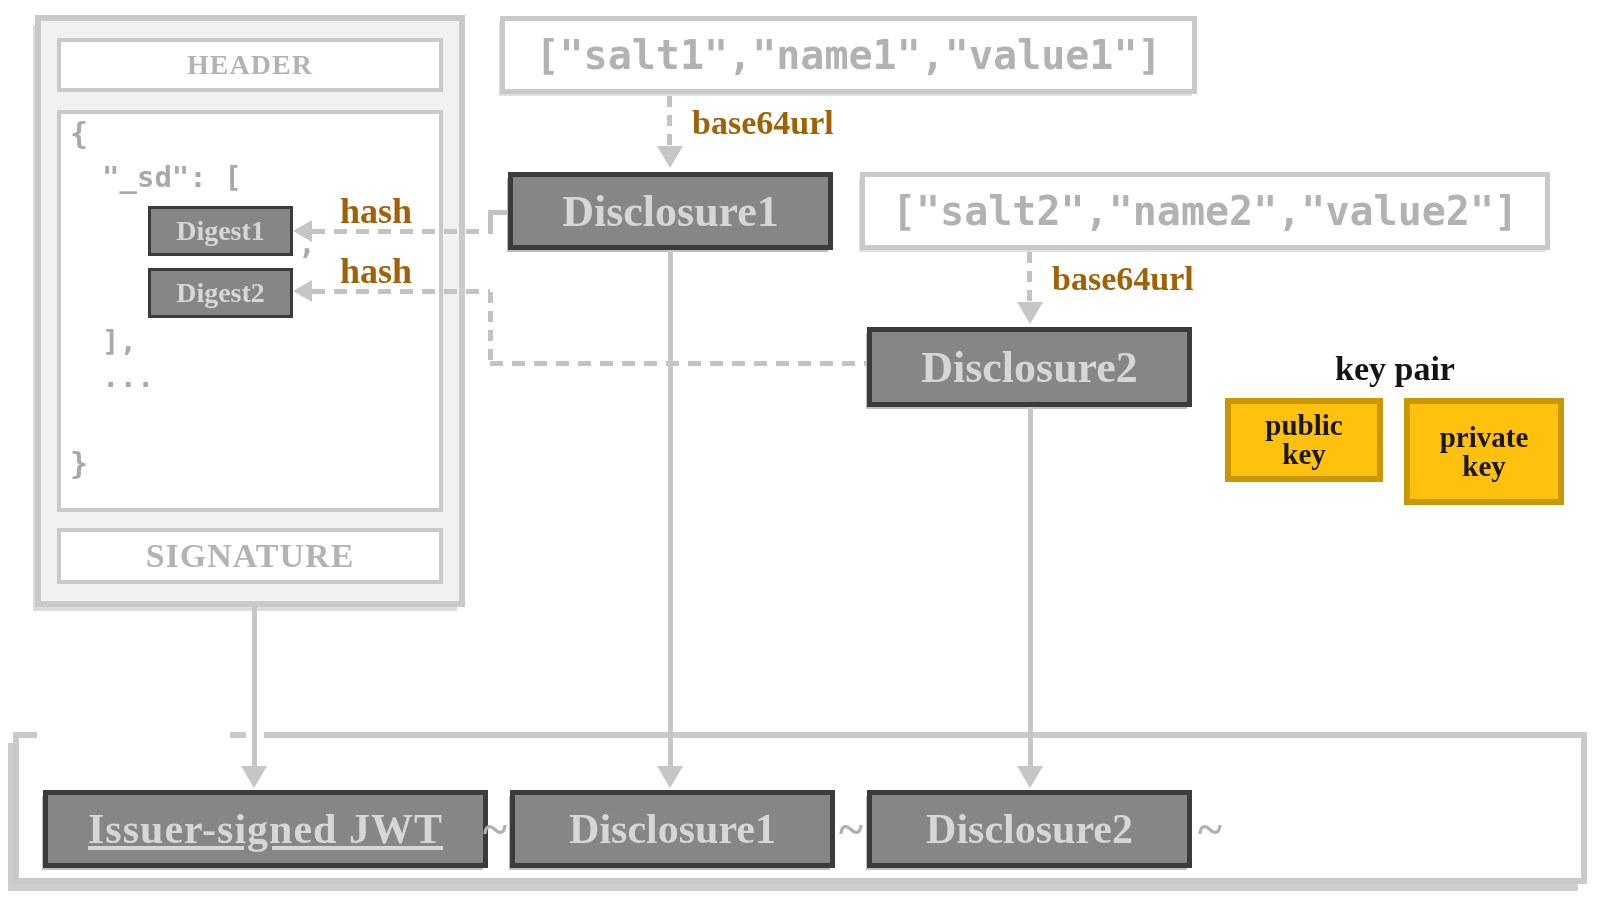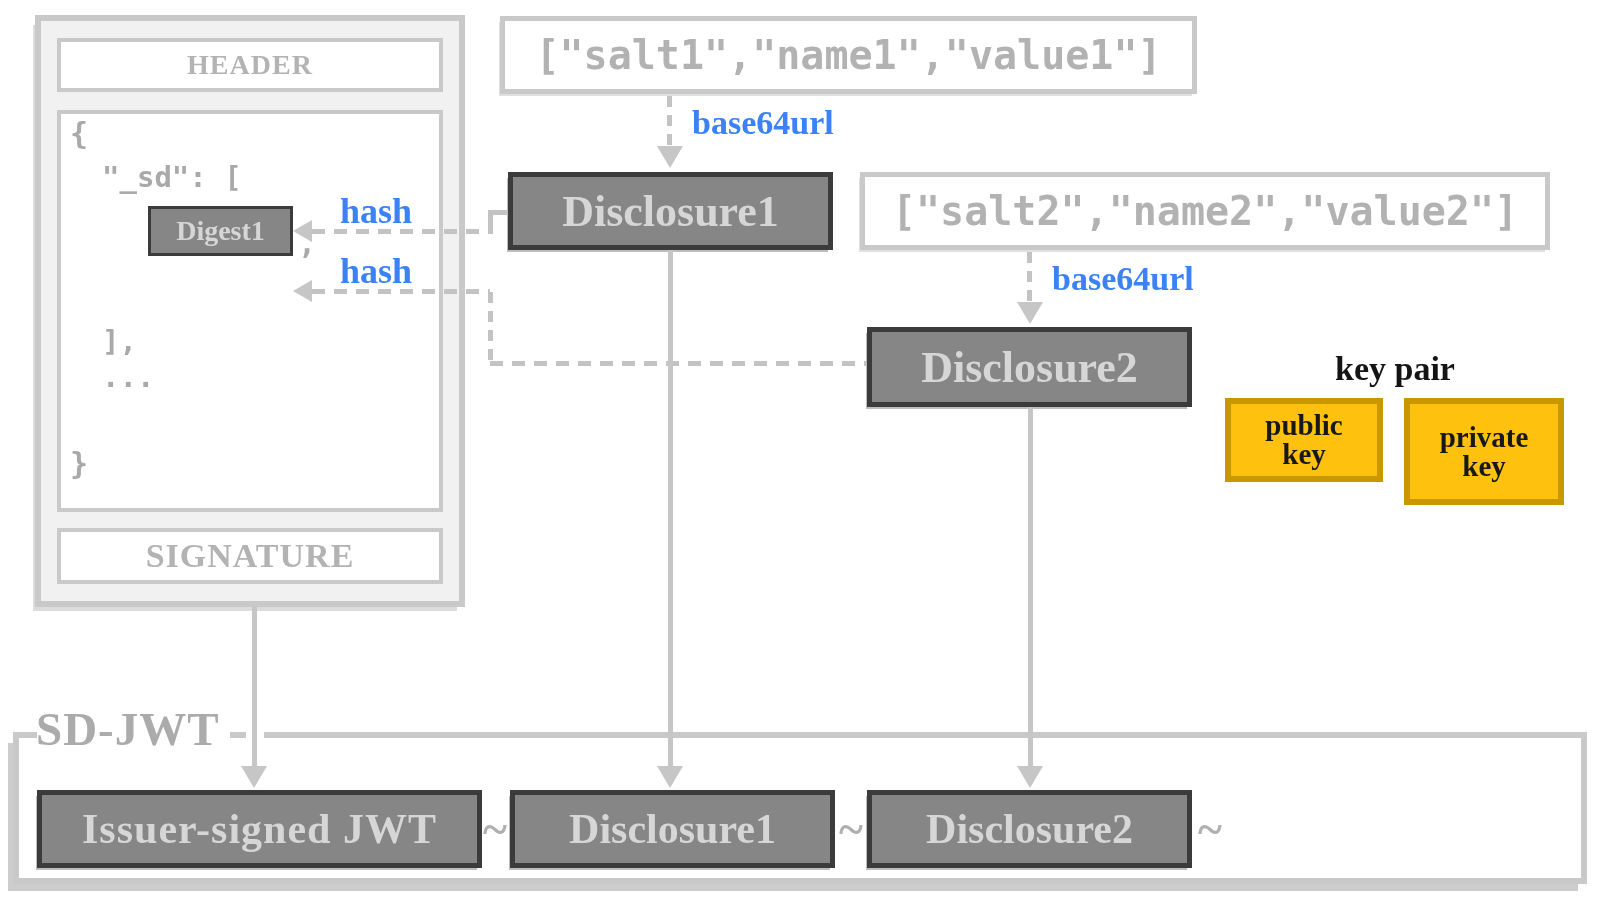--- a/index.html
+++ b/index.html
@@ -14,21 +14,21 @@
   .darkbox{position:absolute;background:#868686;border:5px solid #3b3b3b;box-sizing:border-box;
            color:#d6d6d6;font-weight:bold;display:flex;align-items:center;justify-content:center;
            box-shadow:-3px 4px 0 -2px #bdbdbd;}
   .digest{border-width:3px;box-shadow:none;justify-content:center;}
   
   .keybox{position:absolute;background:#fec20e;border:6px solid #c99700;box-sizing:border-box;
           color:#181818;font-weight:bold;display:flex;flex-direction:column;align-items:center;
           justify-content:center;line-height:1.0;font-size:29px;}
   
   .mono{font-family:"DejaVu Sans Mono","Liberation Mono",monospace;font-weight:bold;color:#a9a9a9;}
-  .graylab{font-weight:bold;color:#3b82f6;}
+  .graylab{font-weight:bold;color:#a16207;}
   
   .vline{position:absolute;width:5px;background:#c6c6c6;}
   .hline{position:absolute;height:5px;background:#c6c6c6;}
   .dash-h{position:absolute;height:5px;background:repeating-linear-gradient(90deg,#c3c3c3 0 13px,transparent 13px 22px);}
   .dash-v{position:absolute;width:5px;background:repeating-linear-gradient(180deg,#c3c3c3 0 11px,transparent 11px 19px);}
   .arr-down{position:absolute;width:0;height:0;border-left:13px solid transparent;
             border-right:13px solid transparent;border-top:22px solid #c6c6c6;}
   .arr-left{position:absolute;width:0;height:0;border-top:11px solid transparent;
             border-bottom:11px solid transparent;border-right:19px solid #c6c6c6;}
 </style>
@@ -46,20 +46,23 @@
 
   <div class="litebox" style="left:57px;top:110px;width:386px;height:402px;"></div>
 
   <div class="abs mono" style="left:70px;top:116px;font-size:30px;">{</div>
   <div class="abs mono" style="left:102px;top:160px;font-size:29px;">"_sd": [</div>
 
   <div class="darkbox digest" style="left:148px;top:206px;width:145px;height:50px;">
     <span style="font-size:28px;">Digest1</span>
   </div>
   <div class="abs mono" style="left:298px;top:226px;font-size:30px;">,</div>
+  <div class="darkbox digest" style="left:148px;top:268px;width:145px;height:50px;">
+    <span style="font-size:28px;">Digest2</span>
+  </div>
 
   <div class="abs mono" style="left:102px;top:324px;font-size:29px;">],</div>
   <div class="abs mono" style="left:102px;top:360px;font-size:29px;">...</div>
   <div class="abs mono" style="left:70px;top:446px;font-size:30px;">}</div>
 
   <div class="litebox" style="left:57px;top:528px;width:386px;height:56px;">
     <span class="graylab" style="font-size:34px;letter-spacing:1px;color:#b3b3b3;">SIGNATURE</span>
   </div>
 
   <div class="litebox saltbox" style="left:500px;top:16px;width:697px;height:78px;">
@@ -89,21 +92,20 @@
   <div class="dash-v" style="left:488px;top:292px;height:72px;"></div>
   <div class="dash-h" style="left:490px;top:361px;width:377px;"></div>
   <div class="abs graylab" style="left:340px;top:250px;font-size:36px;">hash</div>
 
   <div class="abs" style="left:13px;top:732px;width:1574px;height:152px;background:#ffffff;
               border:6px solid #c9c9c9;border-top:none;box-sizing:border-box;
               box-shadow:-7px 9px 0 -2px #cdcdcd;"></div>
   <div class="abs" style="left:13px;top:732px;width:24px;height:6px;background:#c9c9c9;"></div>
   <div class="abs" style="left:230px;top:732px;width:16px;height:6px;background:#c9c9c9;"></div>
   <div class="abs" style="left:264px;top:732px;width:1323px;height:6px;background:#c9c9c9;"></div>
-  <div class="abs graylab" style="left:36px;top:702px;font-size:47px;color:#ababab;letter-spacing:1px;">SD-JWT</div>
 
   <div class="darkbox" style="left:508px;top:172px;width:325px;height:78px;">
     <span style="font-size:44px;">Disclosure1</span>
   </div>
   <div class="darkbox" style="left:867px;top:327px;width:325px;height:80px;">
     <span style="font-size:44px;">Disclosure2</span>
   </div>
 
   <div class="abs" style="left:1225px;top:350px;width:340px;text-align:center;font-size:34px;
               font-weight:bold;color:#141414;">key pair</div>
@@ -118,21 +120,21 @@
 
   <div class="vline" style="left:252px;top:607px;height:162px;"></div>
   <div class="arr-down" style="left:241px;top:766px;"></div>
 
   <div class="vline" style="left:668px;top:250px;height:519px;"></div>
   <div class="arr-down" style="left:657px;top:766px;"></div>
 
   <div class="vline" style="left:1028px;top:407px;height:362px;"></div>
   <div class="arr-down" style="left:1017px;top:766px;"></div>
 
-  <div class="darkbox" style="left:37px;top:790px;width:445px;height:78px;">
+  <div class="darkbox" style="left:43px;top:790px;width:445px;height:78px;text-decoration:underline;">
     <span style="font-size:42px;letter-spacing:1px;">Issuer-signed JWT</span>
   </div>
   <div class="abs graylab" style="left:480px;top:790px;width:30px;height:78px;display:flex;align-items:center;
               justify-content:center;font-size:46px;color:#b0b0b0;">~</div>
   <div class="darkbox" style="left:510px;top:790px;width:325px;height:78px;">
     <span style="font-size:42px;">Disclosure1</span>
   </div>
   <div class="abs graylab" style="left:835px;top:790px;width:32px;height:78px;display:flex;align-items:center;
               justify-content:center;font-size:46px;color:#b0b0b0;">~</div>
   <div class="darkbox" style="left:867px;top:790px;width:325px;height:78px;">

